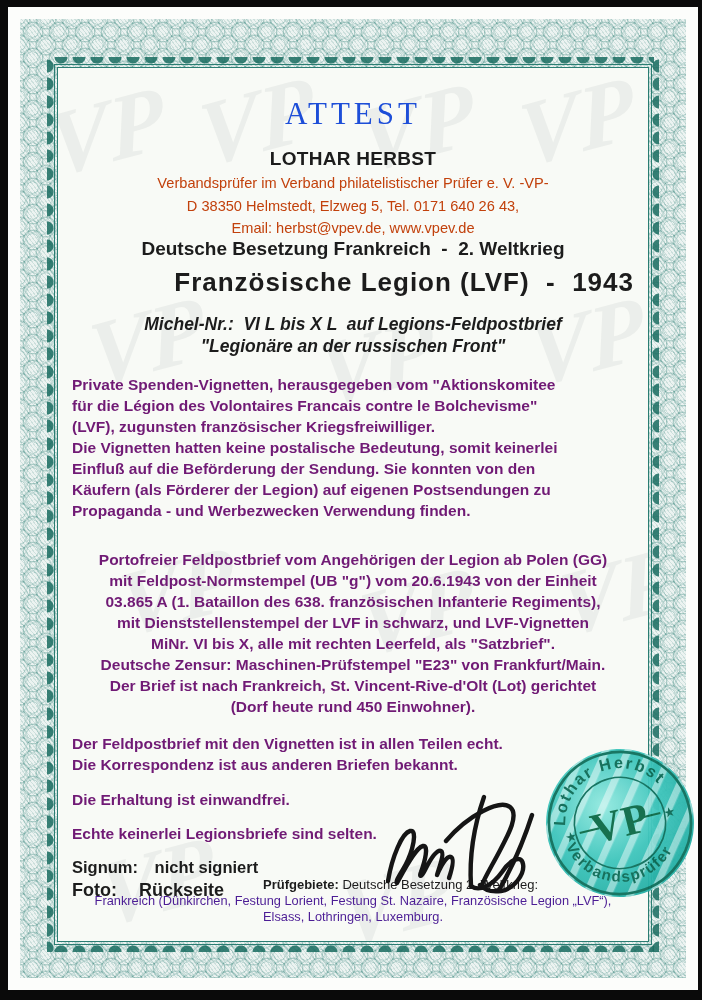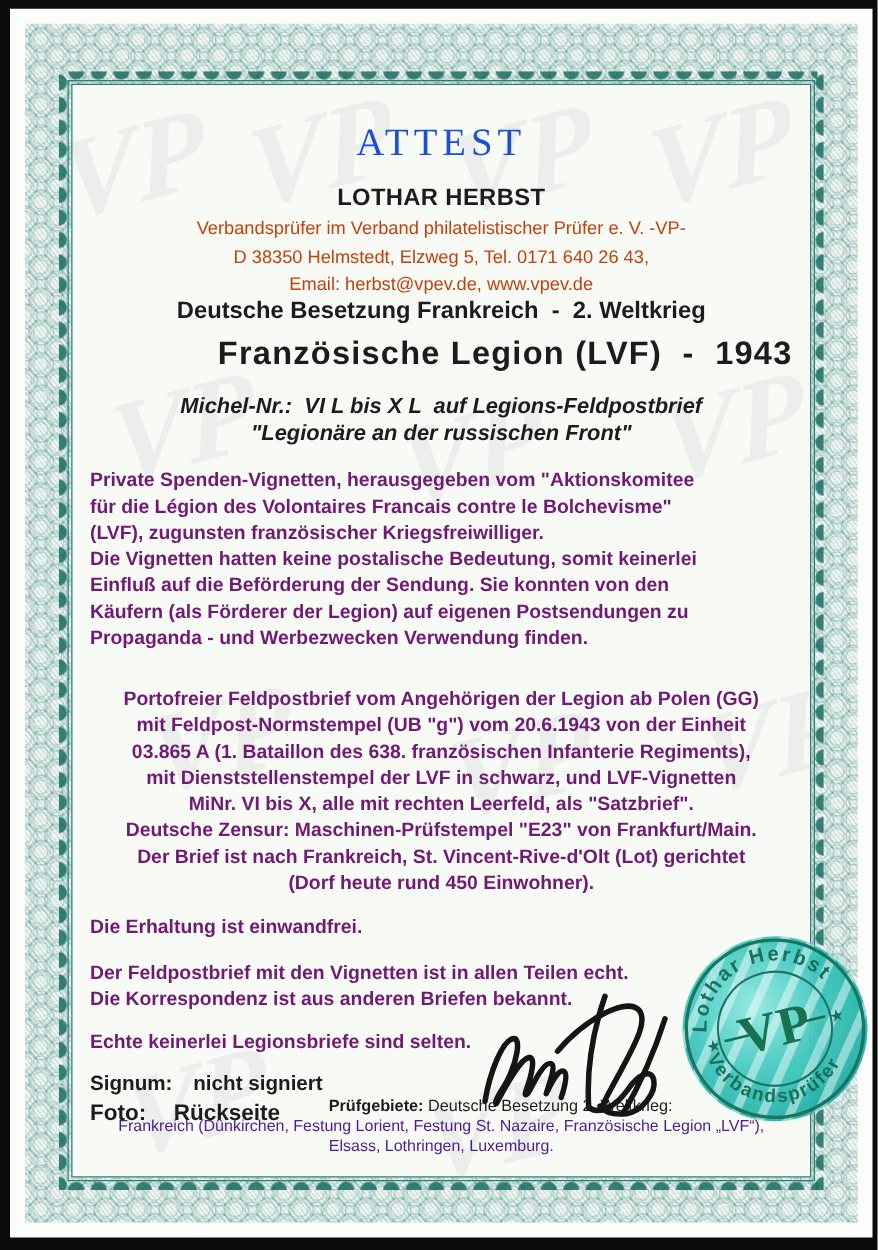--- a/index.html
+++ b/index.html
@@ -118,23 +118,23 @@
 Käufern (als Förderer der Legion) auf eigenen Postsendungen zu
 Propaganda - und Werbezwecken Verwendung finden.</p>
       <p class="para p2">Portofreier Feldpostbrief vom Angehörigen der Legion ab Polen (GG)
 mit Feldpost-Normstempel (UB "g") vom 20.6.1943 von der Einheit
 03.865 A (1. Bataillon des 638. französischen Infanterie Regiments),
 mit Dienststellenstempel der LVF in schwarz, und LVF-Vignetten
 MiNr. VI bis X, alle mit rechten Leerfeld, als "Satzbrief".
 Deutsche Zensur: Maschinen-Prüfstempel "E23" von Frankfurt/Main.
 Der Brief ist nach Frankreich, St. Vincent-Rive-d'Olt (Lot) gerichtet
 (Dorf heute rund 450 Einwohner).</p>
-      <p class="para p4">Die Erhaltung ist einwandfrei.</p>
       <p class="para p3">Der Feldpostbrief mit den Vignetten ist in allen Teilen echt.
 Die Korrespondenz ist aus anderen Briefen bekannt.</p>
+      <p class="para p4">Die Erhaltung ist einwandfrei.</p>
       <p class="para p5">Echte keinerlei Legionsbriefe sind selten.</p>
 
       <div class="sig-row">
         <span class="lbl">Signum:</span>
         <span>nicht signiert</span>
       </div>
       <div class="foto-row">
         <span class="lbl">Foto:</span>
         <span>Rückseite</span>
       </div>

